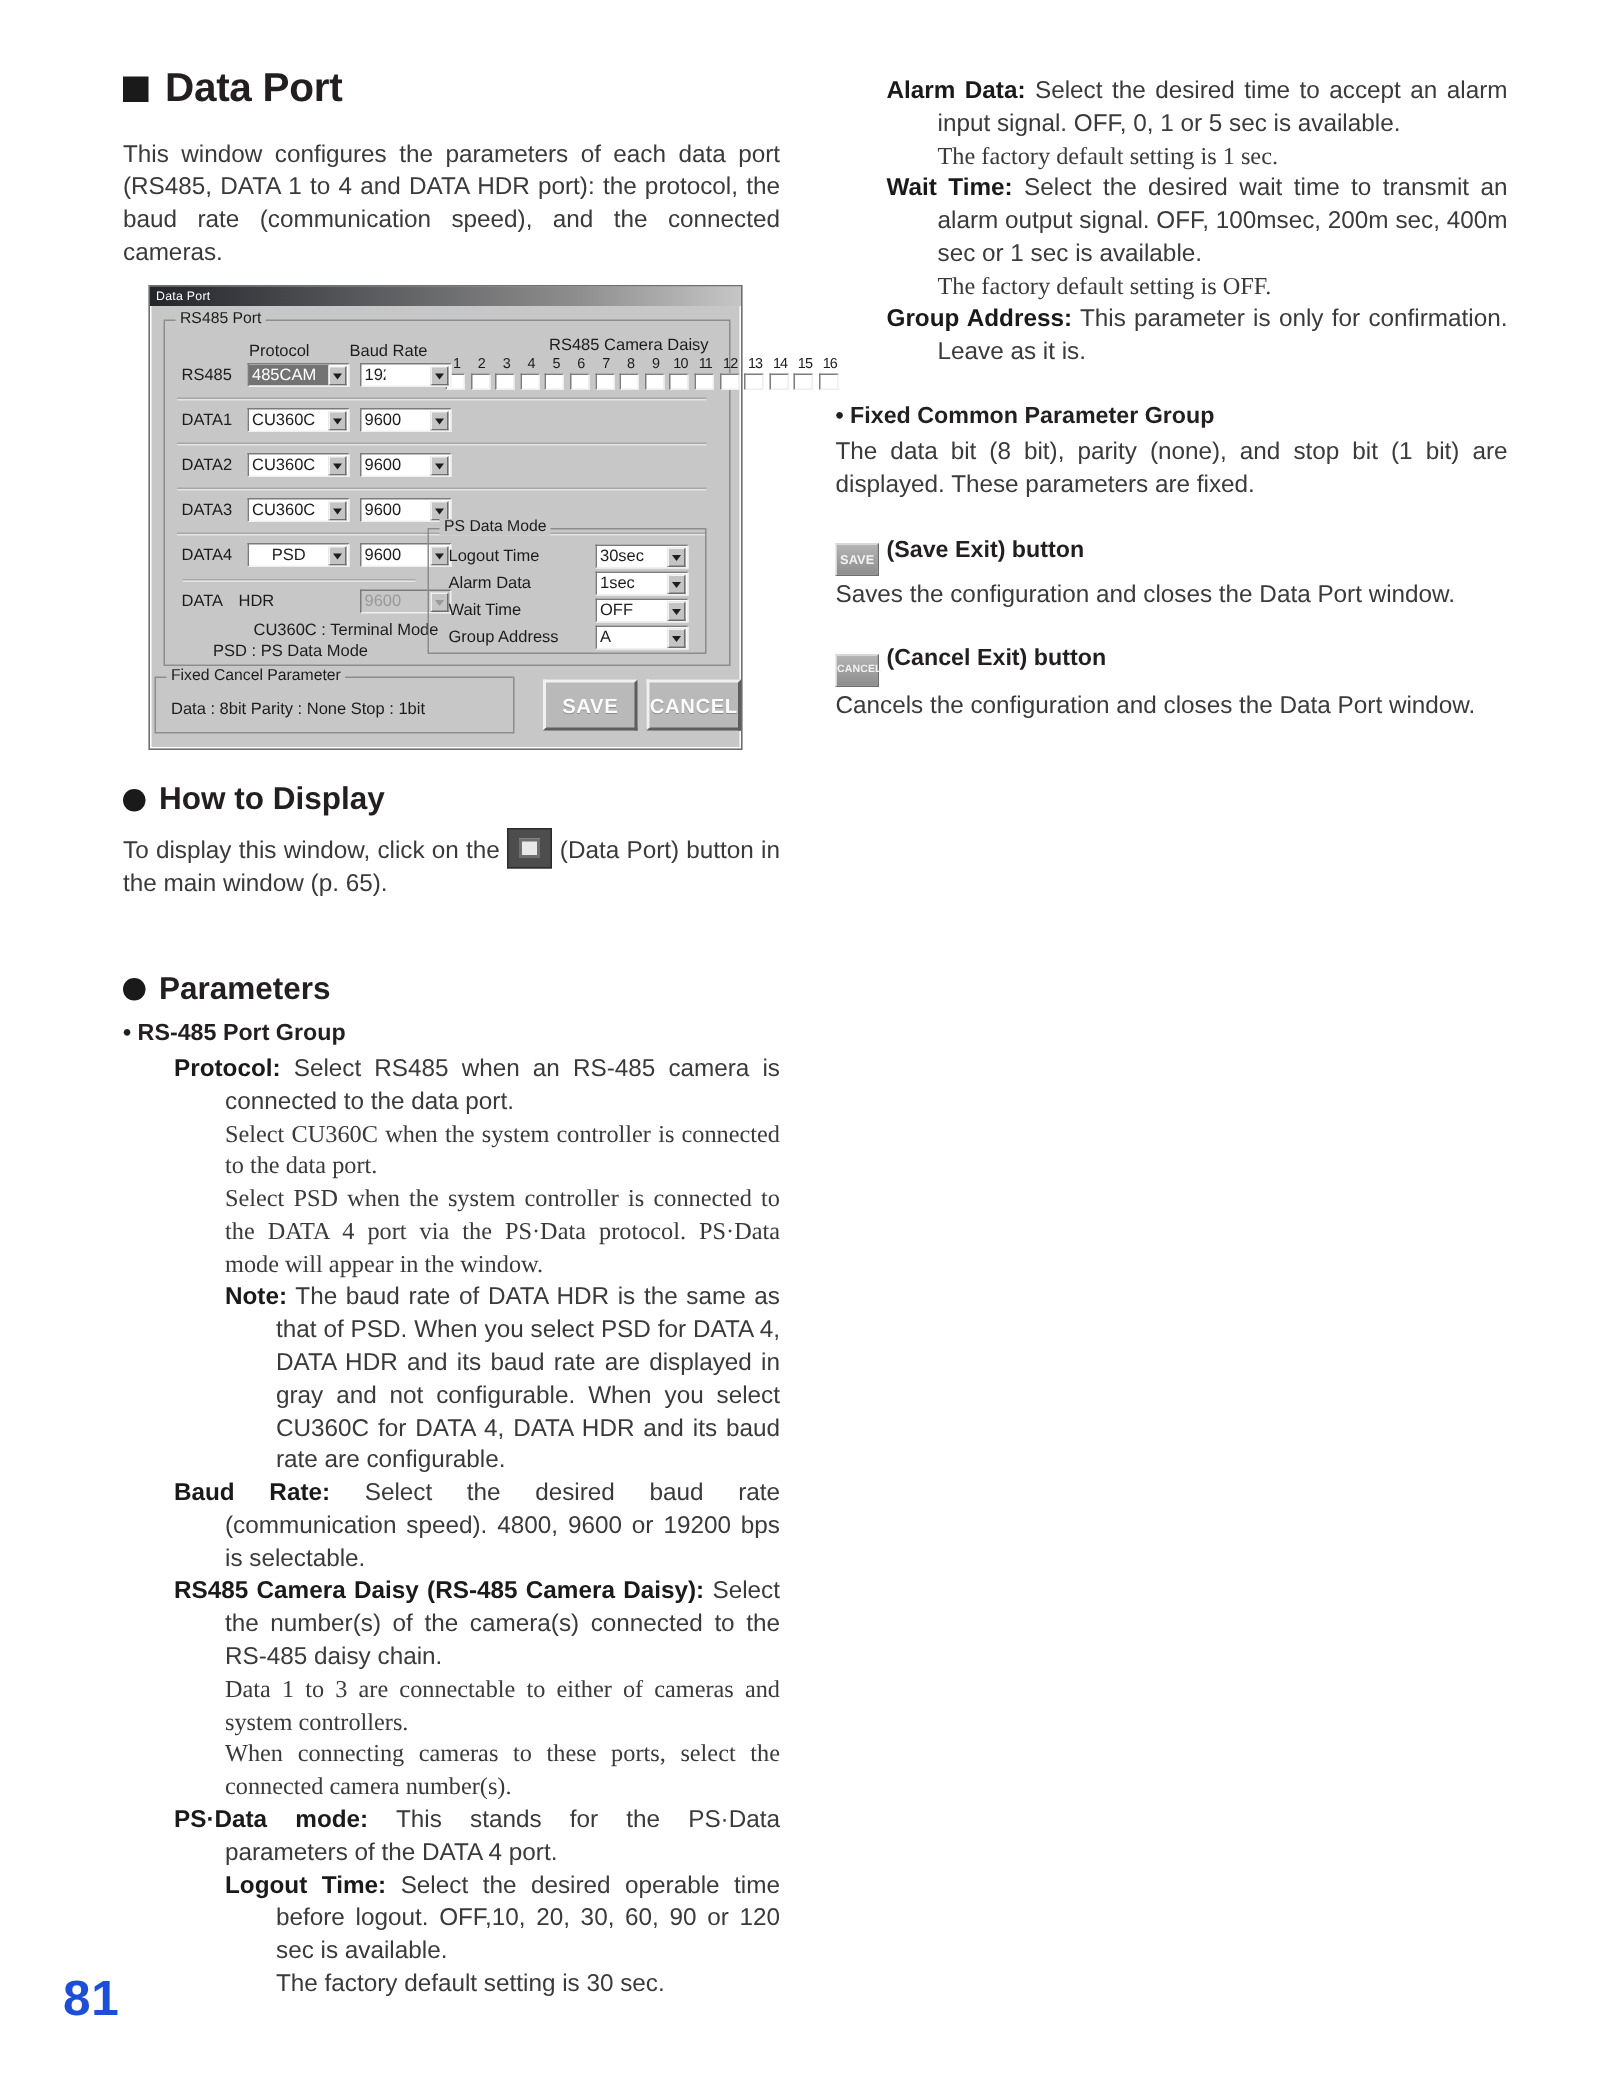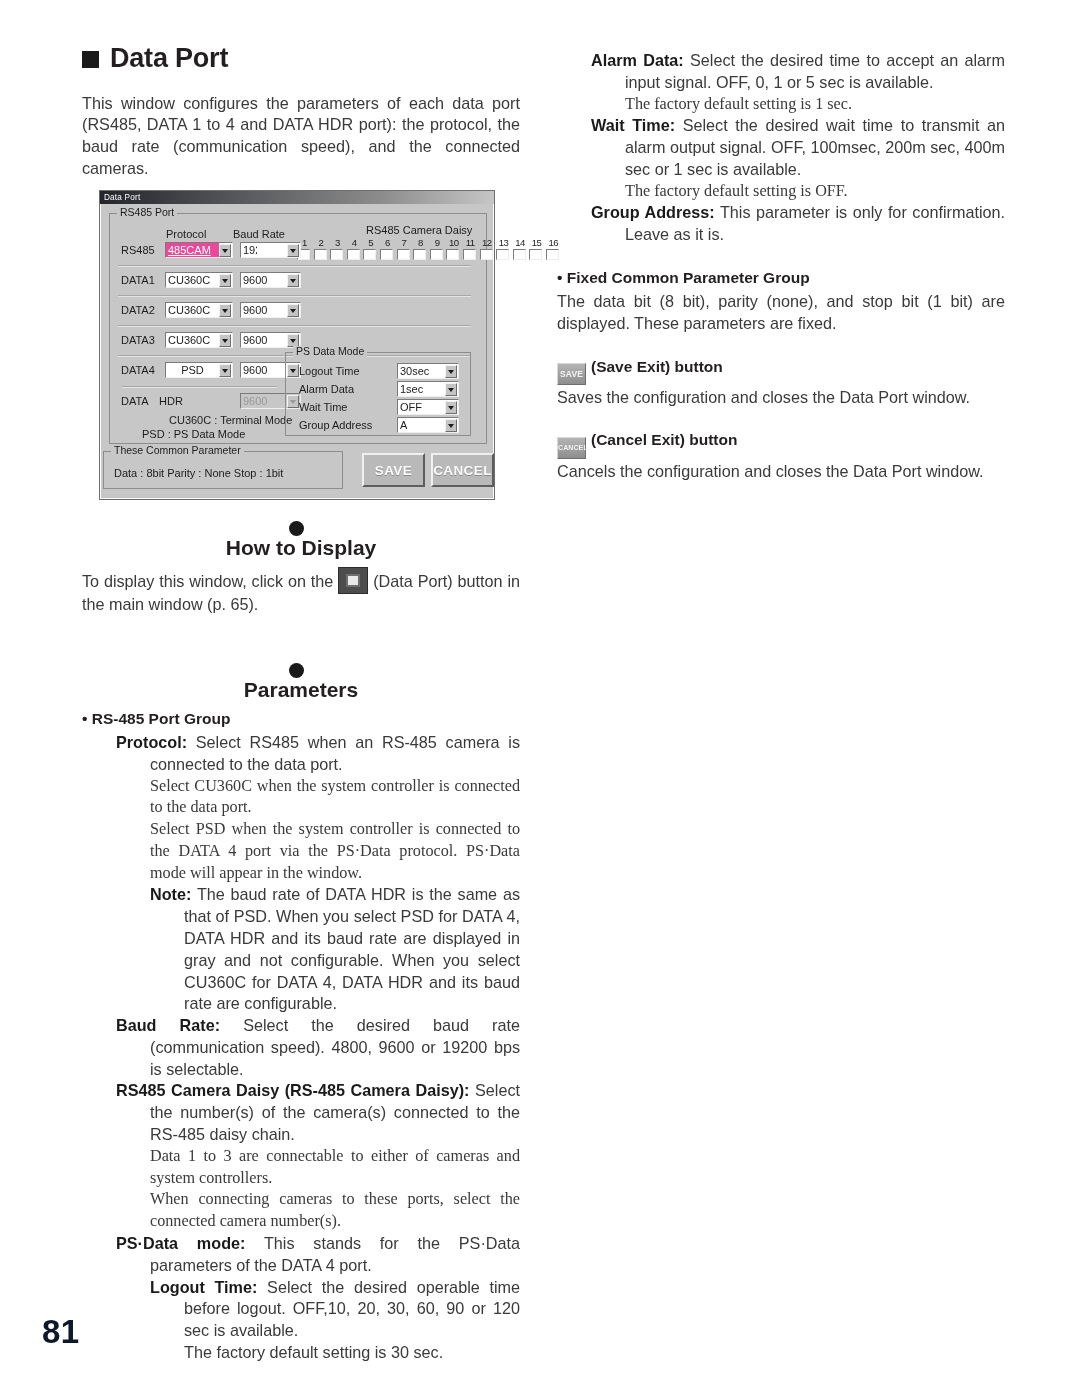--- a/index.html
+++ b/index.html
@@ -56,21 +56,20 @@
     position: relative;
     top: 1px;
   }
   .h-bullet {
     font-size: 21px;
     font-weight: bold;
     margin: 0 0 7px 0;
     display: flex;
     align-items: center;
     line-height: 1.15;
-    flex-direction: column;
   }
   .dot-glyph {
     display: inline-block;
     width: 15px;
     height: 15px;
     border-radius: 50%;
     background: #1a1a1a;
     margin-right: 9px;
     flex: 0 0 auto;
   }
@@ -255,24 +254,23 @@
   }
   .combo .arrow::after {
     content: "";
     position: absolute;
     left: 2px; top: 4px;
     border-left: 3px solid transparent;
     border-right: 3px solid transparent;
     border-top: 4px solid #1d1d1d;
   }
   .combo.sel .ctext {
-    background: #ec4899;
+    background: #737373;
     color: #ffffff;
     padding-left: 2px;
-    text-decoration: underline;
   }
   .combo.disabled { background: #c7c7c7; }
   .combo.disabled .ctext { color: #9a9a9a; }
   .combo.disabled .arrow::after { border-top-color: #9a9a9a; }
 
   
   .daisy-hdr {
     position: absolute;
     font-size: 11px;
     white-space: nowrap;
@@ -344,21 +342,21 @@
     text-shadow: 0 1px 0 #8a8a8a;
   }
 
   
   .pageno {
     position: absolute;
     left: 42px;
     bottom: 46px;
     font-size: 33px;
     font-weight: bold;
-    color: #0f172a;
+    color: #1d4ed8;
     letter-spacing: 0.5px;
   }
 </style>
 </head>
 <body>
 
 <div class="page">
 
   <div class="col-left">
 
@@ -512,21 +510,21 @@
         <span class="arrow"></span>
       </div>
 
       <div class="psrow-label" style="left:199px; top:213px;">Group Address</div>
       <div class="combo" style="left:297px; top:213px; width:62px;">
         <span class="ctext">A</span>
         <span class="arrow"></span>
       </div>
 
       <div class="gbox" id="gb-fixed">
-        <span class="glabel">These Common Parameter</span>
+        <span class="glabel">Fixed Cancel Parameter</span>
       </div>
       <div class="fixed-text" style="left:14px; top:262px;">Data : 8bit    Parity : None    Stop : 1bit</div>
 
       <div class="btn3d" style="left:262px; top:249px; width:63px; height:34px;">
         <span>SAVE</span>
       </div>
       <div class="btn3d" style="left:331px; top:249px; width:63px; height:34px;">
         <span>CANCEL</span>
       </div>
 

